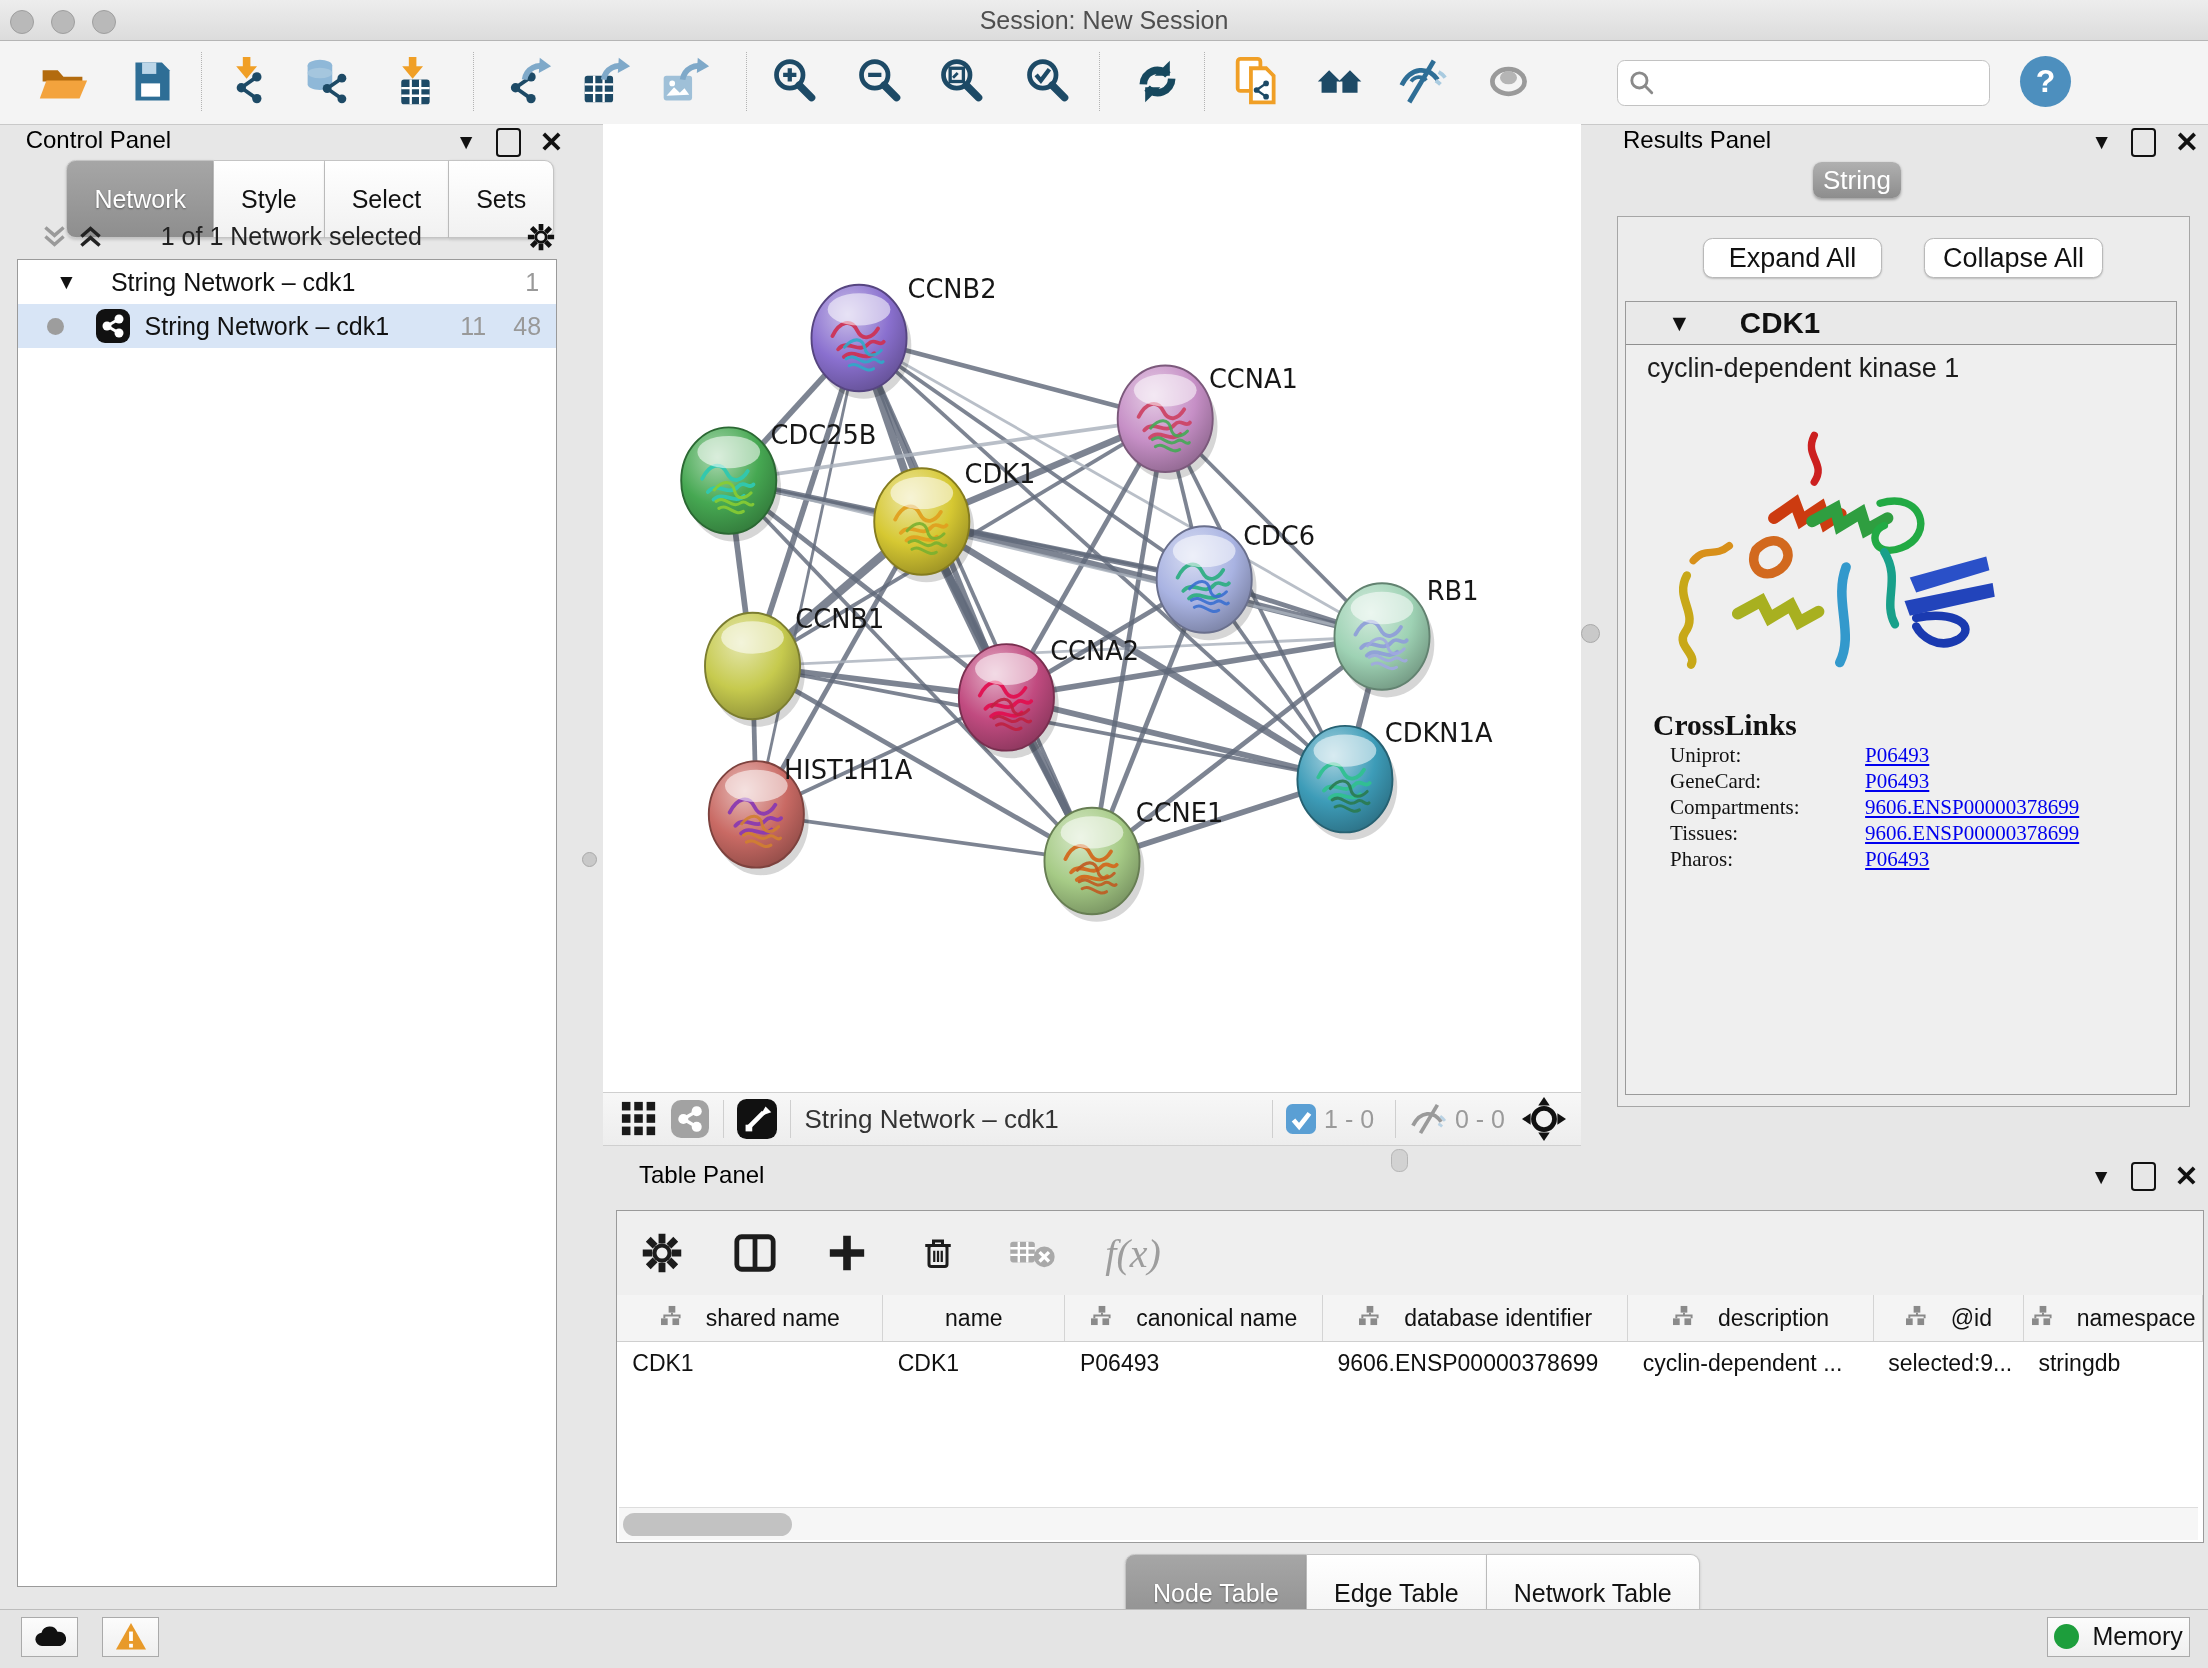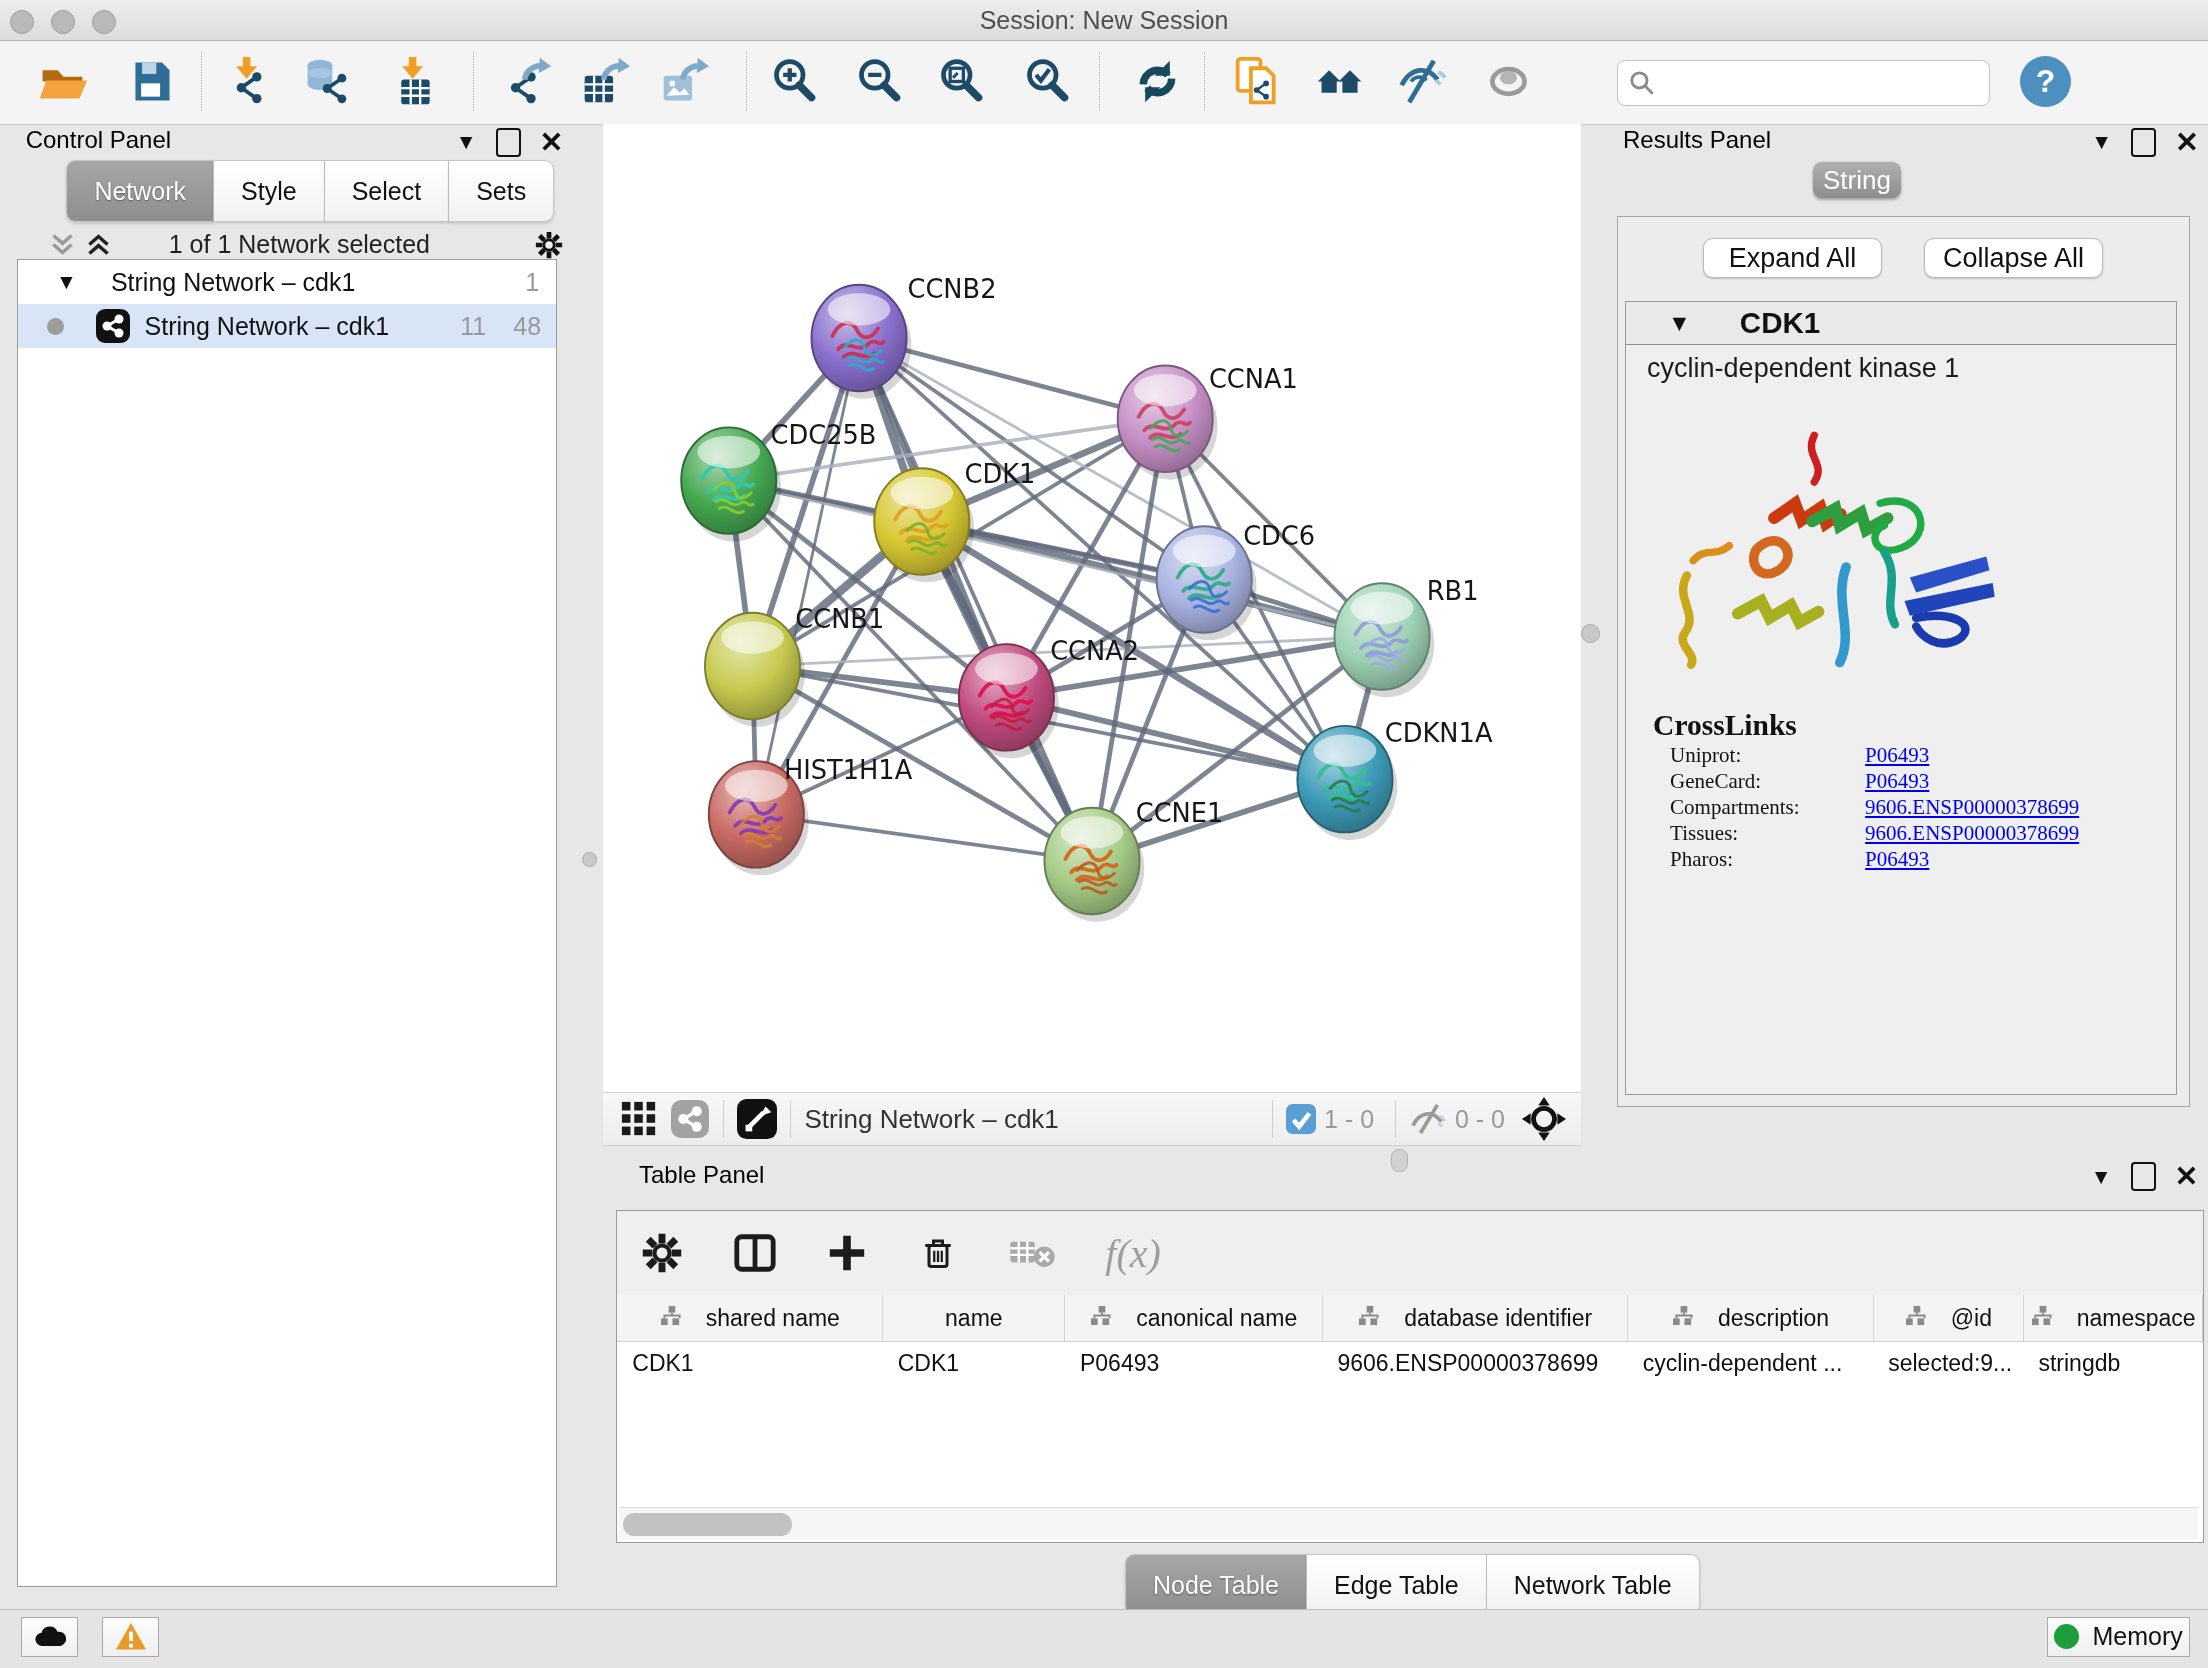--- a/index.html
+++ b/index.html
@@ -17,28 +17,28 @@
   .tb-search svg{margin-left:9.5px;}
   .tb-search input{border:none;outline:none;flex:1;height:38px;font-size:24px;font-family:"Liberation Sans",sans-serif;background:transparent;}
   .tb-help{position:absolute;left:2020px;top:15px;width:51px;height:51px;border-radius:50%;background:#4d8fbe;color:#fff;font-size:32px;font-weight:bold;text-align:center;line-height:51px;}
   
   .panel-title{font-size:24px;color:#000000;}
   .ph-icons{position:absolute;top:0;height:32px;display:flex;gap:23px;align-items:center;color:#111;}
   .ph-min{width:21px;height:25px;border:2.9px solid #111;border-radius:3.8px;}
   .ph-tri{font-size:21px;} .ph-x{font-size:28.5px;font-weight:bold;}
   
   .seg{display:flex;}
-  .seg .tab{height:44px;line-height:44px;padding:8px 27px;font-size:25px;background:linear-gradient(#ffffff,#f1f1f1);border:1px solid #c4c4c4;border-left-width:0;color:#111;box-shadow:0 1.9px 2.9px rgba(0,0,0,.15);}
+  .seg .tab{height:44px;line-height:44px;padding:16px 27px;font-size:25px;background:linear-gradient(#ffffff,#f1f1f1);border:1px solid #c4c4c4;border-left-width:0;color:#111;box-shadow:0 1.9px 2.9px rgba(0,0,0,.15);}
   .seg .tab:first-child{border-left-width:1px;border-radius:9.5px 0 0 9.5px;}
   .seg .tab:last-child{border-radius:0 9.5px 9.5px 0;}
   .seg .tab.sel{background:linear-gradient(#a6a6a6,#8e8e8e);color:#fff;text-shadow:0 1px 1.9px rgba(0,0,0,.4);}
   
   .control-panel{position:absolute;left:11.4px;top:126px;width:552px;height:1470px;}
   .cp-tabs{position:absolute;left:55px;top:34px;}
-  .cp-status{position:absolute;left:12px;top:88px;width:552px;height:44px;margin-top:8px;}
+  .cp-status{position:absolute;left:4px;top:88px;width:552px;height:44px;}
   .cp-status .txt{position:absolute;left:0;width:100%;text-align:center;font-size:25px;line-height:44px;color:#222;}
   .cp-box{position:absolute;left:5.7px;top:133px;width:538px;height:1326px;background:#fff;border:1.9px solid #9a9a9a;}
   .tree-row{position:relative;height:44px;display:flex;align-items:center;font-size:25px;color:#111;}
   .tree-row.sel{background:#d8e5f6;}
   .tree-count{position:absolute;color:#999;}
   
   .net-canvas{position:absolute;left:603px;top:124px;width:978px;height:968px;background:#fff;}
   .net-canvas svg{display:block;}
   .net-footer{position:absolute;left:603px;top:1092px;width:978px;height:52px;background:linear-gradient(#f7f7f7,#ededed);border-top:1px solid #cfcfcf;border-bottom:1px solid #cfcfcf;display:flex;align-items:center;}
   .nf-sep{width:0;height:38px;border-left:1px solid #cfcfcf;margin:0 13.3px;}

